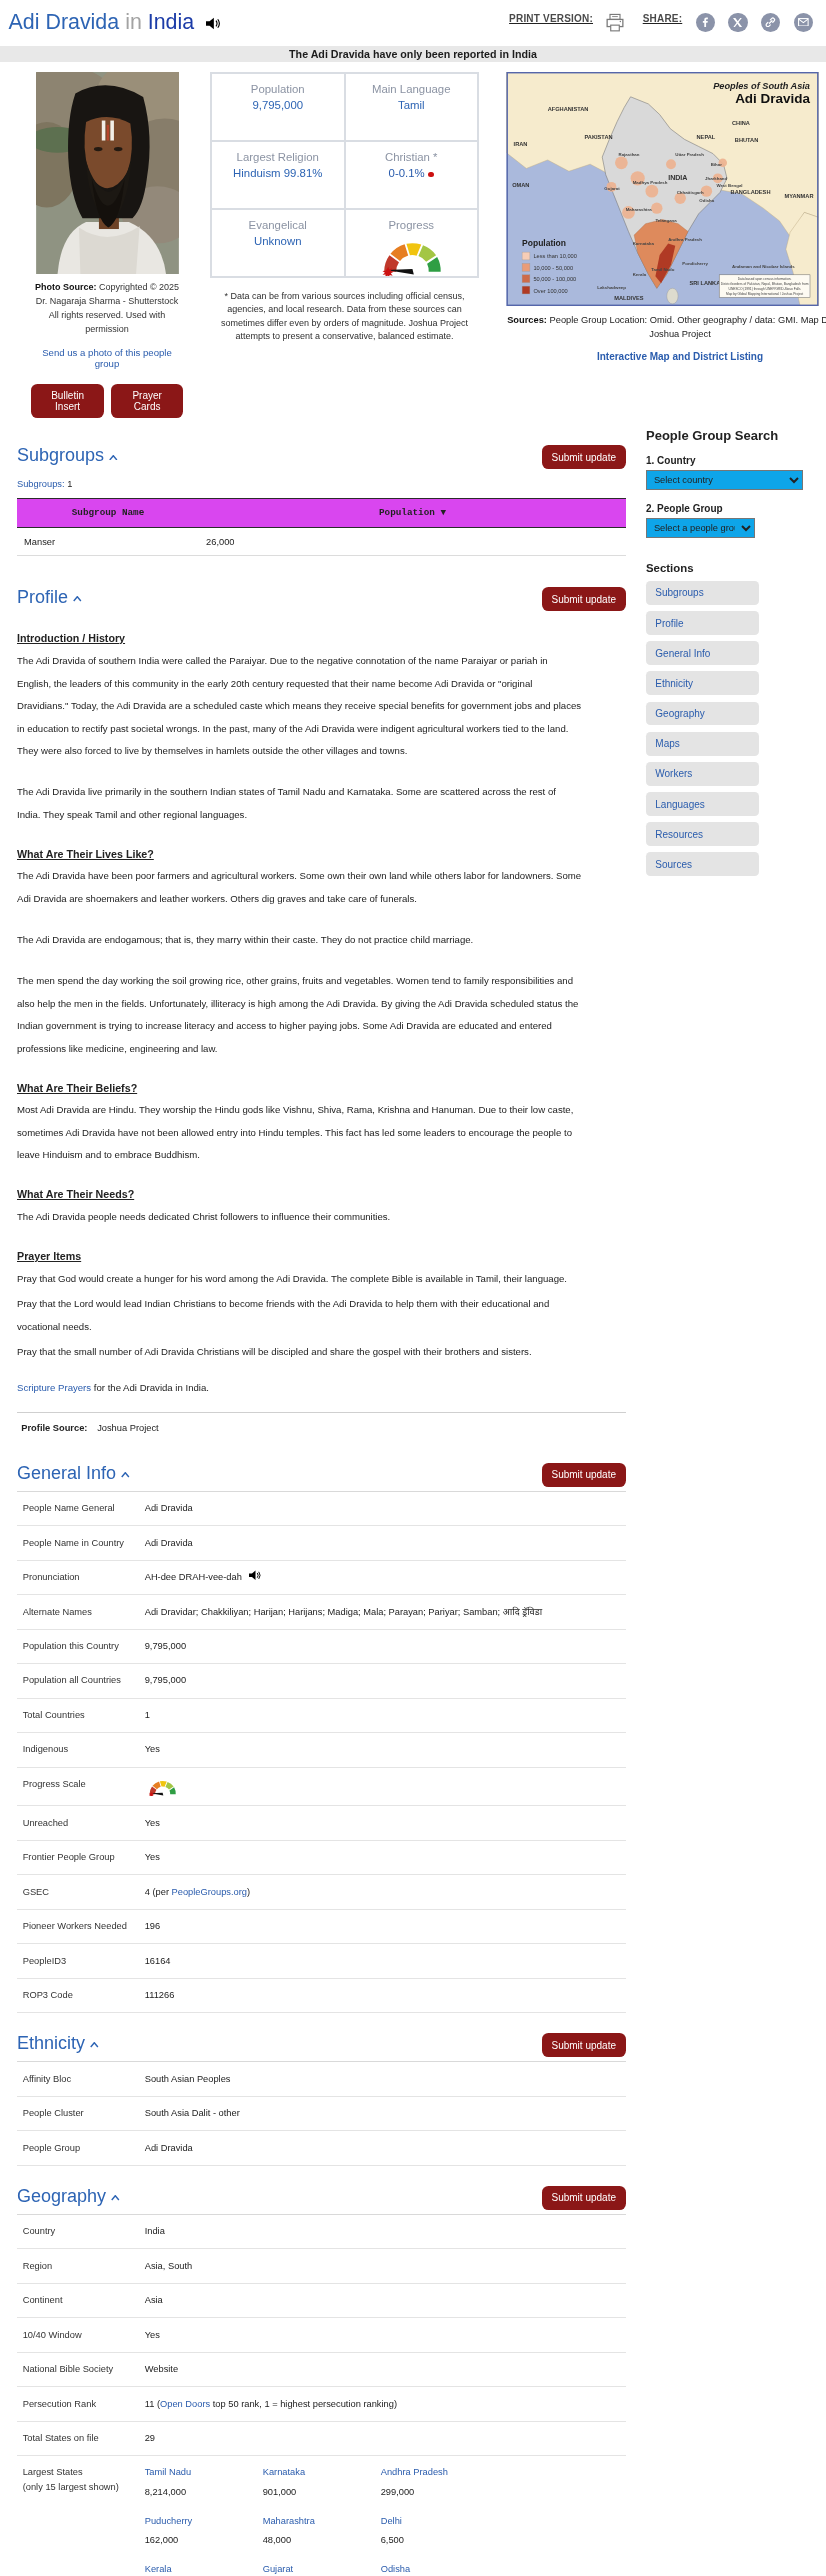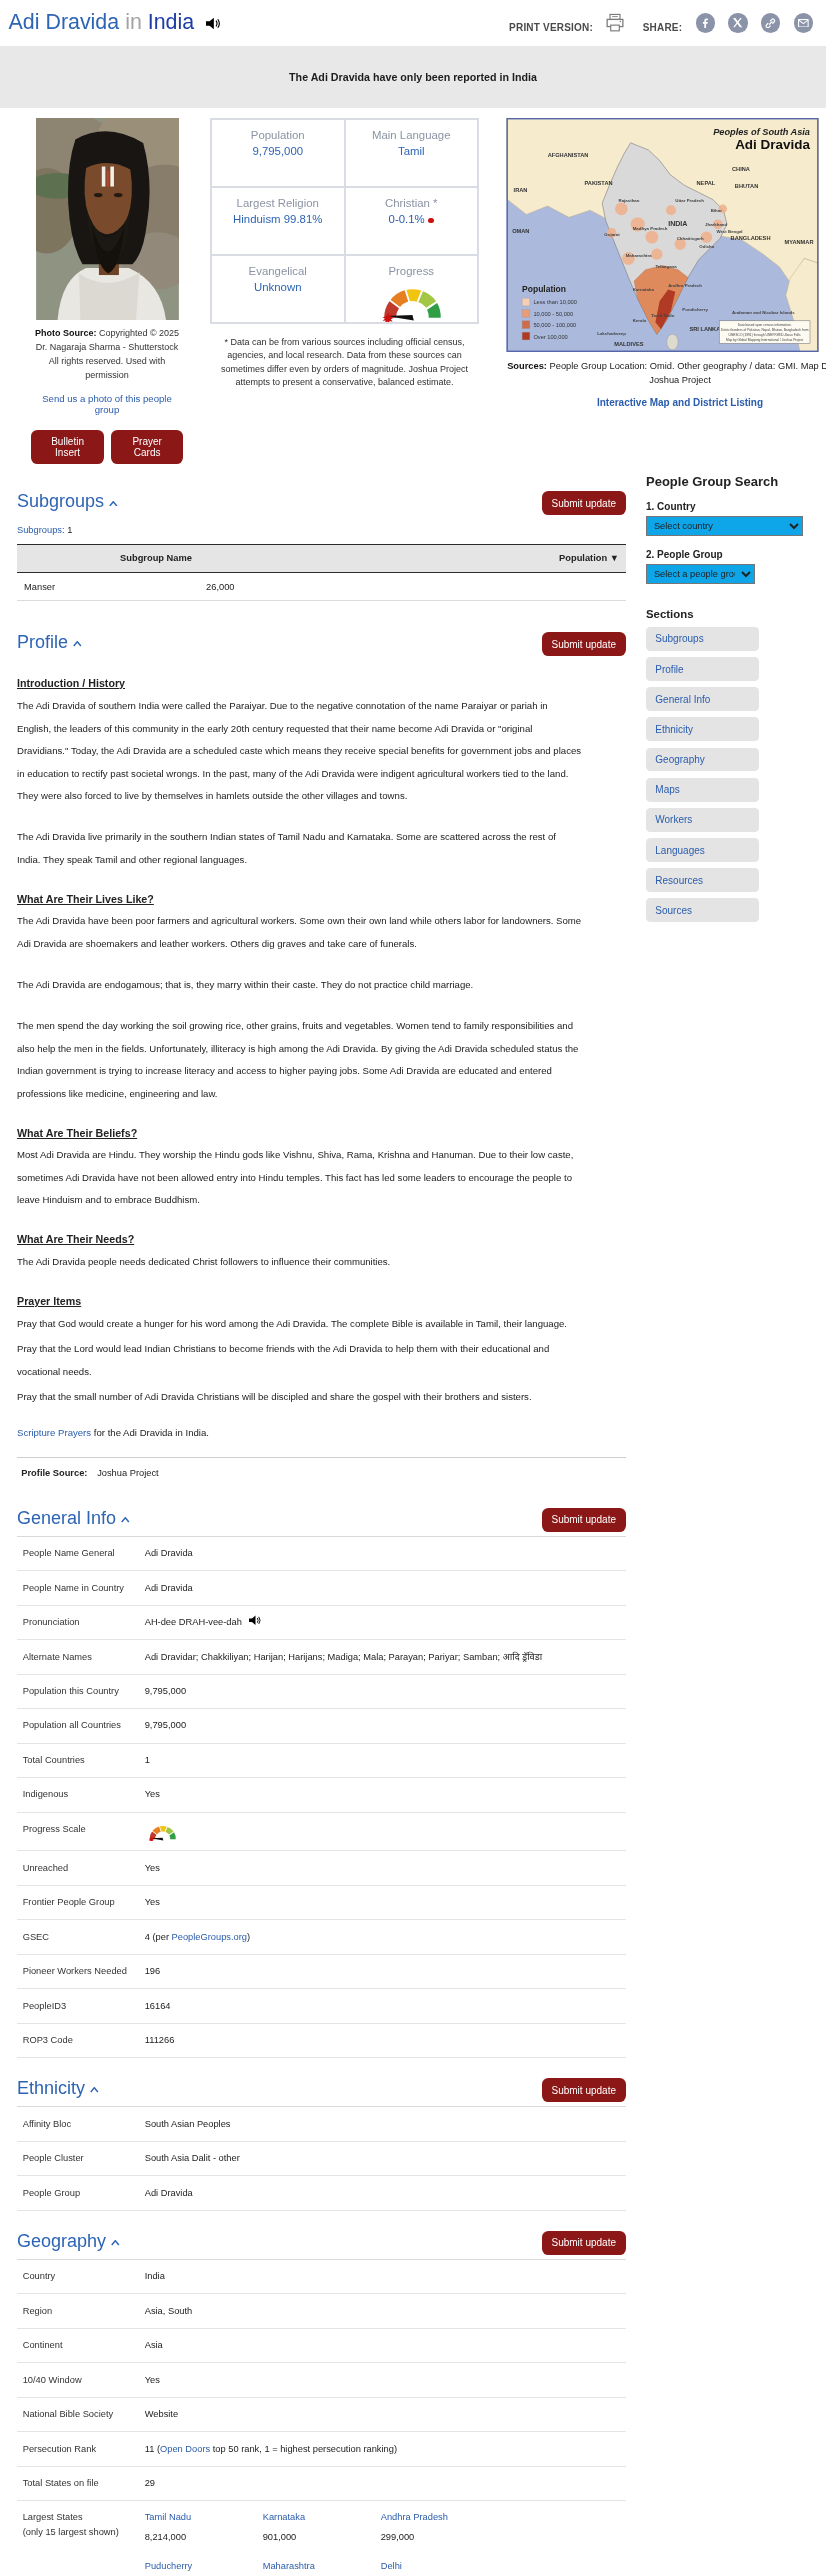--- a/index.html
+++ b/index.html
@@ -7,25 +7,25 @@
   a { text-decoration:none; }
   .link { color:#2a5cad; cursor:pointer; }
 
   
   .topbar { display:flex; justify-content:space-between; align-items:center; padding:10px 13px 7.1px 8.6px; }
   .page-title { font-size:21.4px; font-weight:500; }
   .page-title .t-main { color:#2d64b4; }
   .page-title .t-conn { color:#a3a3a3; }
   .page-title .t-country { color:#1c3ca8; }
   .speaker { margin-left:5.7px; vertical-align:-1.4px; }
-  .top-right { display:flex; align-items:flex-end; gap:12px; }
+  .top-right { display:flex; align-items:flex-start; gap:12px;text-decoration:underline; }
   .top-label { font-size:10px; font-weight:bold; color:#4a4a4a; letter-spacing:0.2px; }
   .share-circle { width:19.3px; height:19.3px; border-radius:50%; background:#8b93a9; display:inline-flex; align-items:center; justify-content:center; margin-left:1.4px; }
 
-  .banner { background:#e8e8e8; text-align:center; font-size:10.7px; font-weight:600; color:#1d1d1d; padding:25px 0; margin:4.3px 0 10px; }
+  .banner { background:#e8e8e8; text-align:center; font-size:10.7px; font-weight:600; color:#1d1d1d; padding:2px 0; margin:4.3px 0 10px; }
 
   
   .hero { display:flex; padding:0 0 0 31px; gap:27px; }
   .photo-col { width:152px; flex-shrink:0; text-align:center; }
   .photo-frame { width:143px; height:202px; margin:0 auto; overflow:hidden; }
   .caption { font-size:9px; color:#333; line-height:1.55; margin-top:7.1px; }
   .caption b { color:#111; }
   .photo-link { display:block; margin-top:10px; font-size:9.6px; }
   .btn-row { display:flex; gap:7.1px; margin-top:14.3px; justify-content:flex-start; }
   .red-btn { background:#8b1717; color:#fff; border:none; border-radius:6.4px; padding:6.4px 10px; font-size:10px; font-family:inherit; cursor:pointer; }
@@ -47,21 +47,21 @@
   .main-wrap { display:flex; padding:7.1px 11.4px 0 17px; gap:20px; }
   .left-col { width:609px; flex-shrink:0; }
   .sidebar { width:157px; }
 
   .sec-head { display:flex; justify-content:space-between; align-items:flex-start; margin:20px 0 4.3px; }
   .sec-title { font-size:18px; font-weight:500; color:#2d64b4; display:flex; align-items:center; gap:5px; }
   .chev { margin-top:2.9px; }
 
   .sub-count { font-size:9.3px; margin:10px 0 8.6px; }
   .sg-table { width:100%; border-collapse:collapse; font-size:9.3px; }
-  .sg-table th { background:#e5e5e5; text-align:right; padding:8.6px 7.1px; border-top:1.4px solid #2b2b2b; border-bottom:1.4px solid #2b2b2b; font-weight:bold; }
+  .sg-table th { background:#d946ef; text-align:center; padding:8.6px 7.1px; border-top:1.4px solid #2b2b2b; border-bottom:1.4px solid #2b2b2b; font-weight:bold;font-family:Liberation Mono, monospace; }
   .sg-table td { padding:8.6px 7.1px; border-bottom:0.7px solid #dcdcdc; }
   .col-name { width:182px; }
 
   .prof-h3 { font-size:10.7px; font-weight:bold; color:#222; margin:21.4px 0 5.7px;text-decoration:underline; }
   .prof-p { font-size:9.6px; line-height:2.35; margin-bottom:18.6px; max-width:565px; }
   .scripture { font-size:9.6px; margin:4.3px 0 18.6px; }
   .prof-src { border-top:0.7px solid #cfcfcf; padding:10px 4.3px; font-size:9.3px; }
   .prof-src b { margin-right:7.1px; }
 
   .info-table { border-top:0.7px solid #d9d9d9; margin-top:4.3px; }

